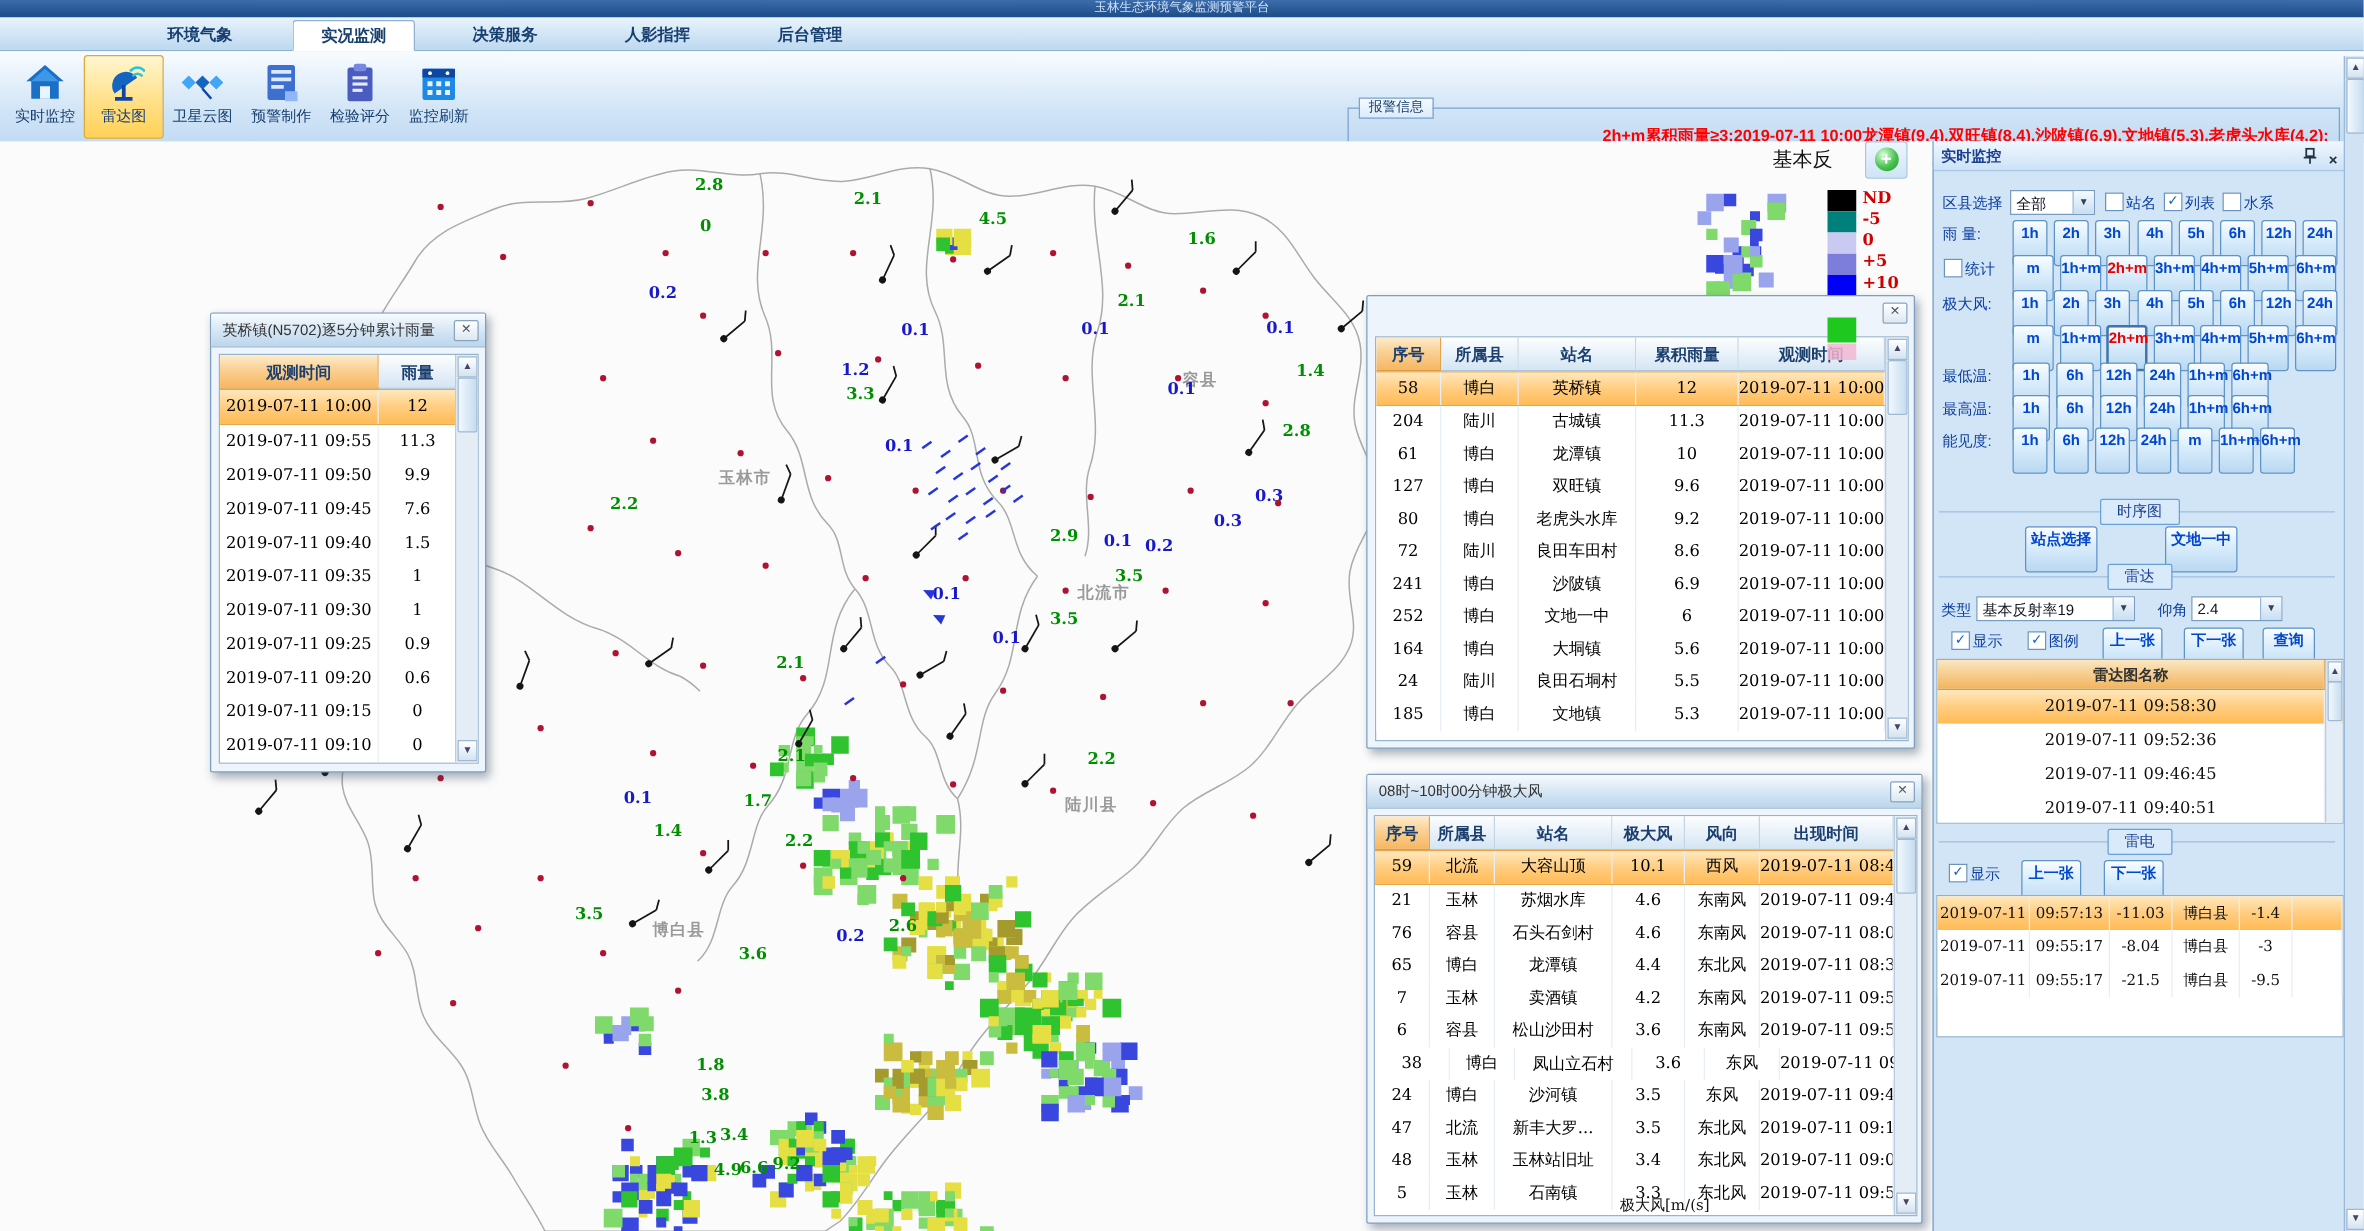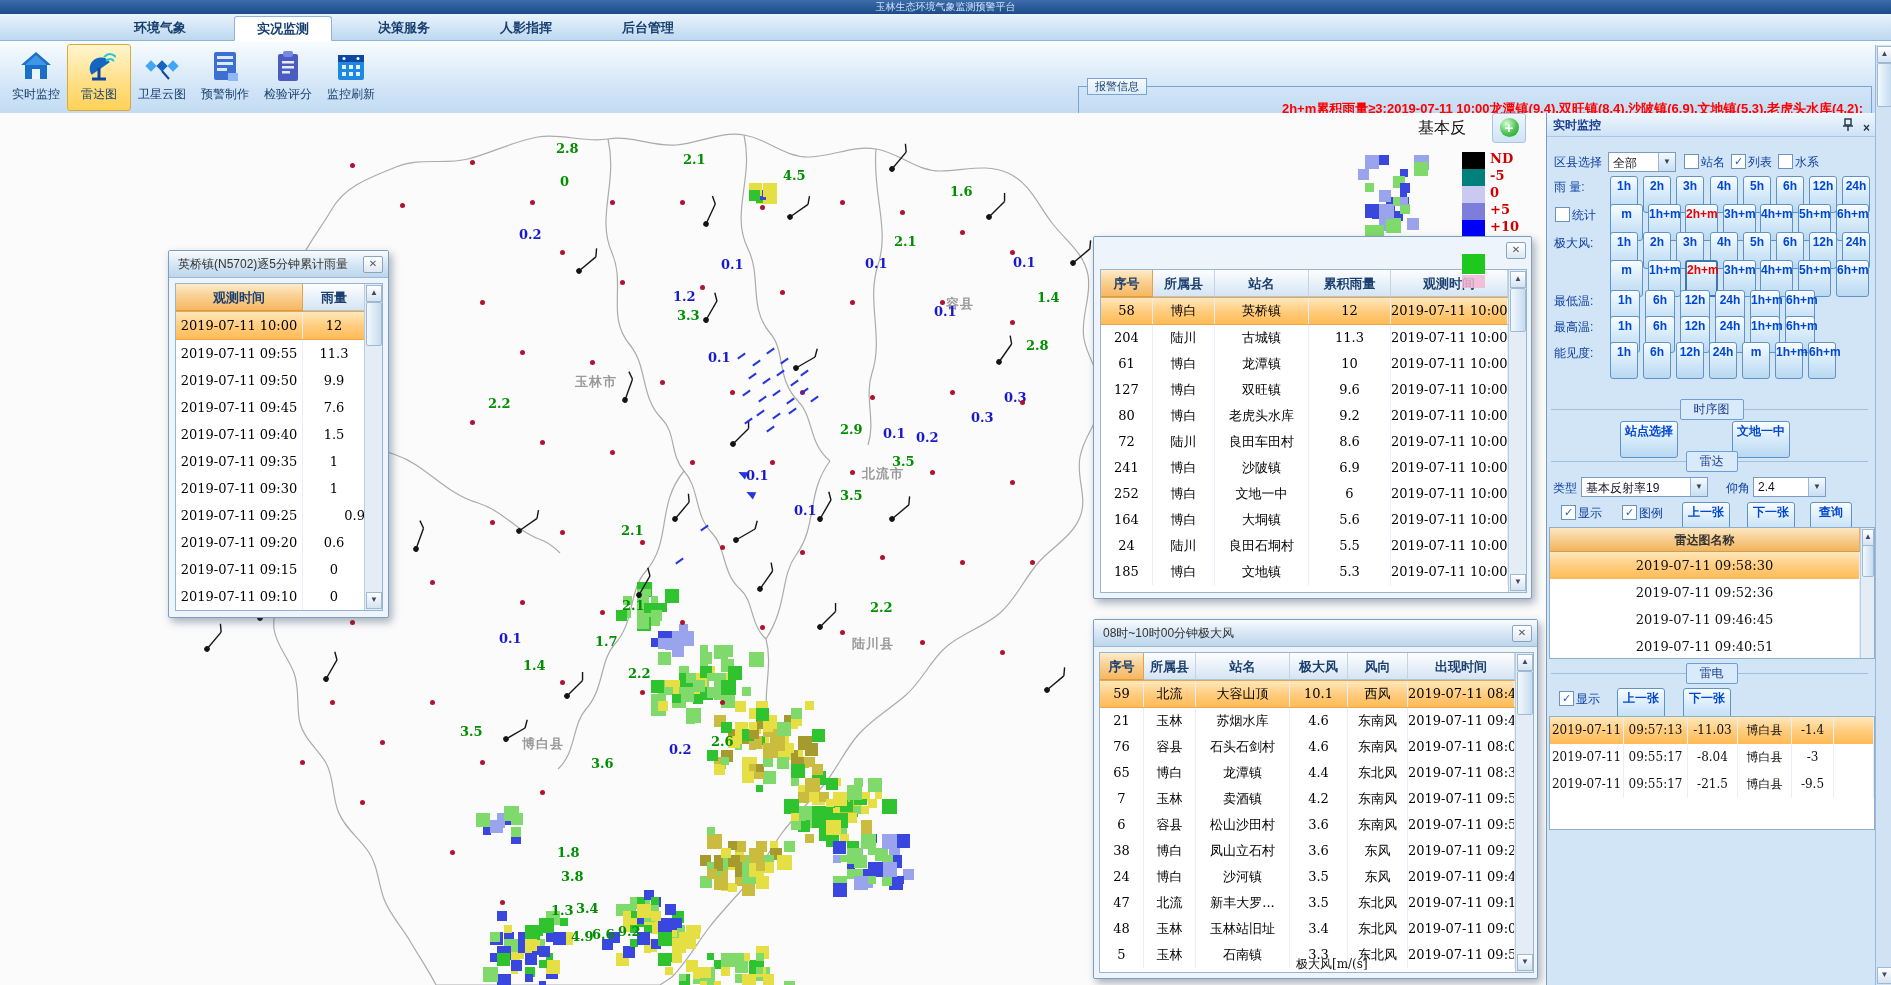--- a/index.html
+++ b/index.html
@@ -1049,21 +1049,21 @@
       <div class="trow" style="height: 27px; line-height: 27px;">
         <div class="td" style="width: 127px;">2019-07-11 09:35</div>
         <div class="td" style="width: 63px;">1</div>
       </div>
       <div class="trow" style="height: 27px; line-height: 27px;">
         <div class="td" style="width: 127px;">2019-07-11 09:30</div>
         <div class="td" style="width: 63px;">1</div>
       </div>
       <div class="trow" style="height: 27px; line-height: 27px;">
         <div class="td" style="width: 127px;">2019-07-11 09:25</div>
-        <div class="td" style="width: 63px; text-align: right;">0.9</div>
+        <div class="td" style="width: 63px;">0.9</div>
       </div>
       <div class="trow" style="height: 27px; line-height: 27px;">
         <div class="td" style="width: 127px;">2019-07-11 09:20</div>
         <div class="td" style="width: 63px;">0.6</div>
       </div>
       <div class="trow" style="height: 27px; line-height: 27px;">
         <div class="td" style="width: 127px;">2019-07-11 09:15</div>
         <div class="td" style="width: 63px;">0</div>
       </div>
       <div class="trow" style="height: 27px; line-height: 27px;">
@@ -1227,21 +1227,21 @@
       </div>
       <div class="trow" style="height: 26px; line-height: 26px;">
         <div class="td" style="width: 44px;">6</div>
         <div class="td" style="width: 52px;">容县</div>
         <div class="td" style="width: 94px;">松山沙田村</div>
         <div class="td" style="width: 58px;">3.6</div>
         <div class="td" style="width: 60px;">东南风</div>
         <div class="td" style="width: 107px;">2019-07-11 09:59</div>
       </div>
       <div class="trow" style="height: 26px; line-height: 26px;">
-        <div class="td" style="width: 44px;">38</div>
+        <div class="td" style="width: 60px;">38</div>
         <div class="td" style="width: 52px;">博白</div>
         <div class="td" style="width: 94px; font-family: Liberation Serif, serif;">凤山立石村</div>
         <div class="td" style="width: 58px;">3.6</div>
         <div class="td" style="width: 60px;">东风</div>
         <div class="td" style="width: 107px;">2019-07-11 09:26</div>
       </div>
       <div class="trow" style="height: 26px; line-height: 26px;">
         <div class="td" style="width: 44px;">24</div>
         <div class="td" style="width: 52px;">博白</div>
         <div class="td" style="width: 94px;">沙河镇</div>

